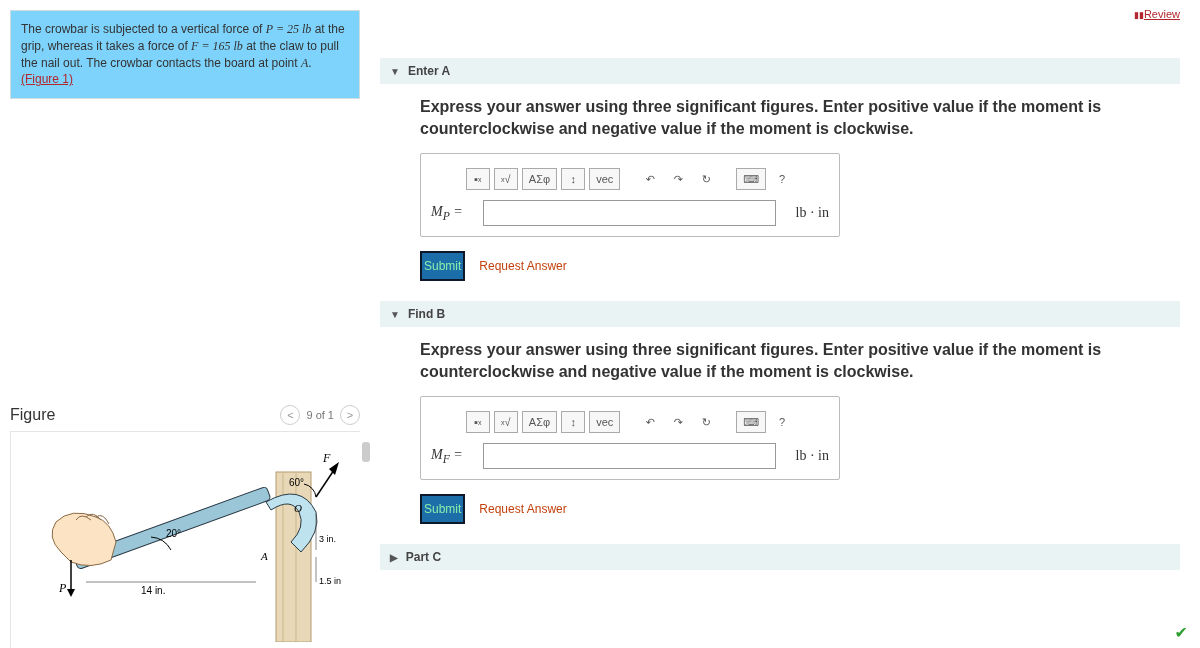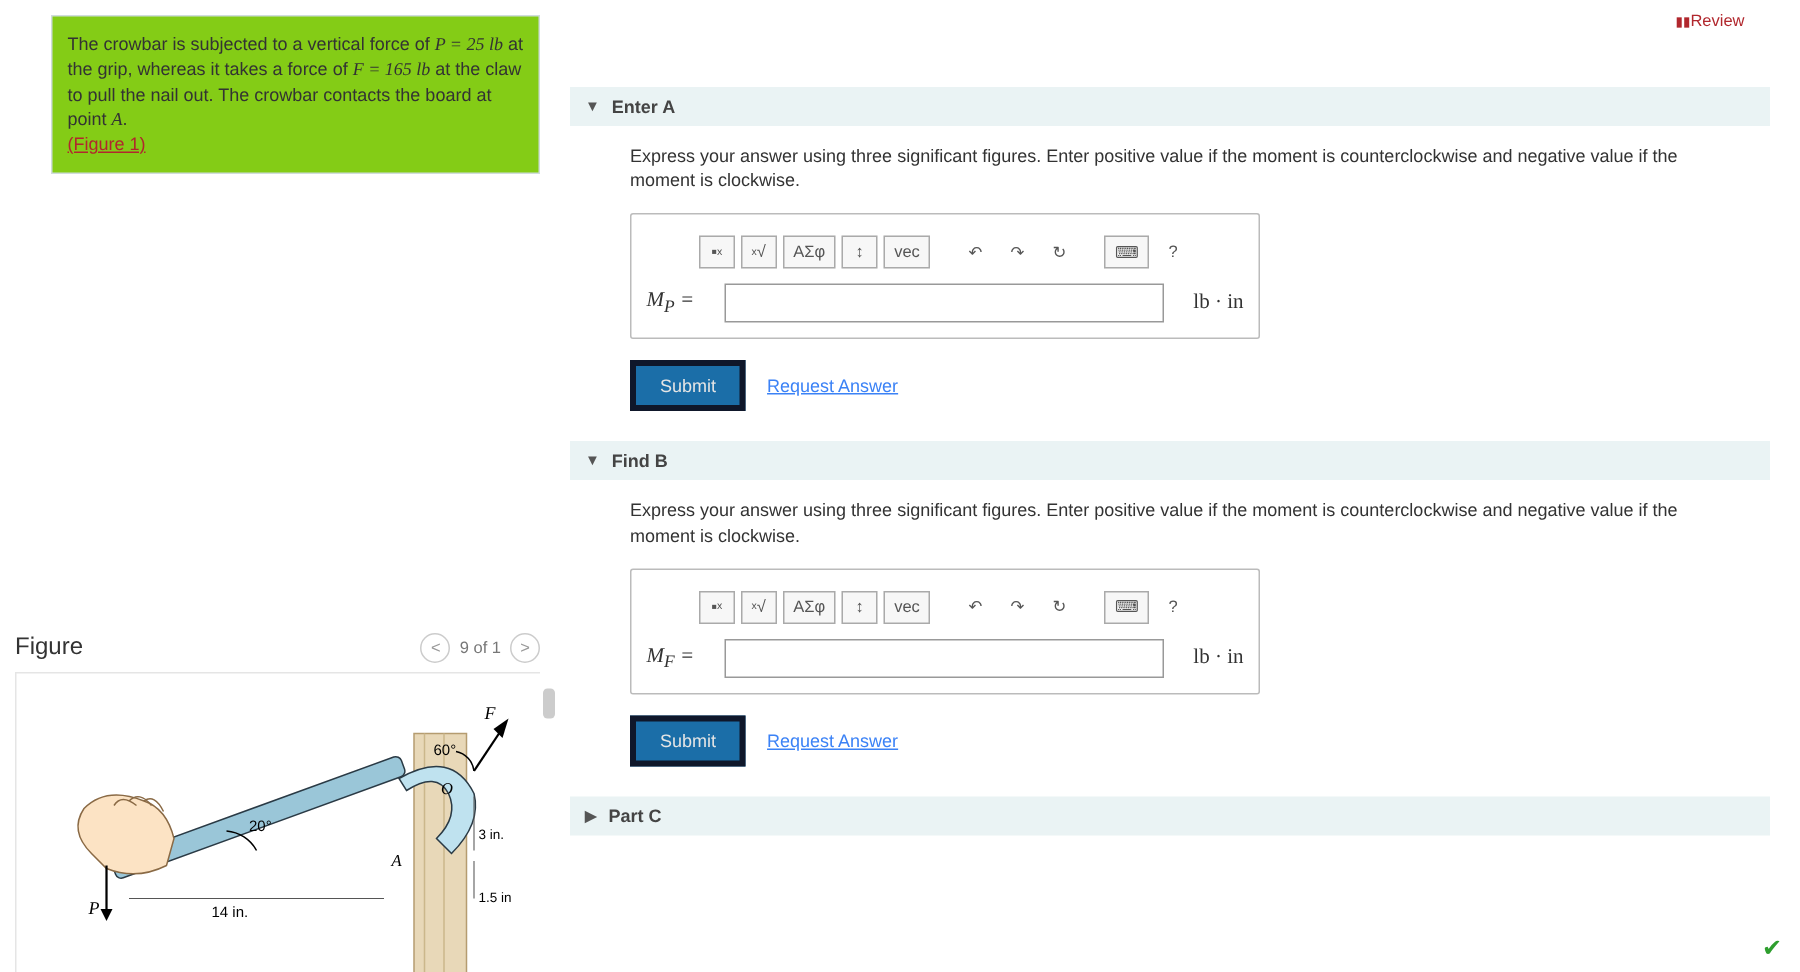--- a/index.html
+++ b/index.html
@@ -1,45 +1,45 @@
 <!DOCTYPE html>
 <html><head>
 <meta charset="utf-8">
 <style>
   * { box-sizing: border-box; margin: 0; padding: 0; }
   body { font-family: Arial, sans-serif; font-size: 12px; color: #333; background: #fff; }
   .container { display: flex; width: 1200px; height: 648px; }
   .left-col { width: 370px; padding: 10px; }
   .right-col { flex: 1; padding: 10px 20px 10px 10px; position: relative; }
-  .review-link { position: absolute; top: 8px; right: 37px; color: #b1272d; font-size: 11px; }
+  .review-link { position: absolute; top: 8px; right: 20px; color: #b1272d; text-decoration: underline; font-size: 11px; }
   .review-link::before { content: "▮▮ "; font-size: 9px; text-decoration: none; display: inline-block; }
-  .problem-box { background: #84cc16; border: 1px solid #d0dcdd; padding: 10px; font-size: 12px; line-height: 1.4; margin-left: 24px; }
+  .problem-box { background: #7dd3fc; border: 1px solid #d0dcdd; padding: 10px; font-size: 12px; line-height: 1.4; }
   .problem-box .italic { font-style: italic; font-family: 'Times New Roman', serif; }
   .figure-link { color: #b1272d; text-decoration: underline; }
   .figure-hdr { display: flex; justify-content: space-between; align-items: center; margin-top: 300px; padding: 6px 0; }
   .figure-hdr .title { font-size: 16px; color: #333; }
   .figure-nav { display: flex; align-items: center; gap: 6px; color: #777; font-size: 11px; }
   .nav-btn { width: 20px; height: 20px; border: 1px solid #ccc; border-radius: 50%; background: #fff; color: #999; display: flex; align-items: center; justify-content: center; font-size: 11px; cursor: pointer; }
   .figure-area { border-left: 1px solid #e5e5e5; border-top: 1px solid #e5e5e5; padding: 10px; height: 220px; position: relative; }
   .part-hdr { background: #eaf3f4; padding: 6px 10px; font-size: 12px; font-weight: bold; color: #444; display: flex; align-items: center; cursor: pointer; }
   .part-hdr .caret { margin-right: 8px; color: #555; font-size: 10px; }
   .part-body { padding: 12px 20px 20px 40px; }
   .prompt { font-size: 12px; margin-bottom: 6px; }
-  .instr { font-size: 12px; font-weight: normal; margin-bottom: 14px; line-height: 1.35; }
+  .instr { font-size: 16px; font-weight: bold; margin-bottom: 14px; line-height: 1.35; }
   .answer-box { border: 1px solid #bbb; border-radius: 2px; padding: 10px; width: 420px; margin-bottom: 14px; }
   .toolbar { display: flex; justify-content: center; align-items: center; gap: 4px; padding: 4px 0 10px 0; }
   .tb-btn { border: 1px solid #aaa; background: #f7f7f7; padding: 3px 6px; font-size: 11px; color: #555; cursor: pointer; display: flex; align-items: center; min-width: 24px; height: 22px; justify-content: center; }
   .tb-btn.plain { border: none; background: transparent; }
   .ans-row { display: flex; align-items: center; gap: 20px; }
   .ans-label { font-style: italic; font-family: 'Times New Roman', serif; font-size: 14px; }
   .ans-input { flex: 1; height: 26px; border: 1px solid #999; padding: 2px 4px; font-size: 13px; }
   .ans-unit { font-family: 'Times New Roman', serif; font-size: 14px; white-space: nowrap; }
   .action-row { display: flex; align-items: center; gap: 14px; }
-  .submit-btn { background: #1b6ea8; color: #e5e5e5; border: 4px solid #0f172a; padding: 6px 16px; font-size: 12px; cursor: pointer; }
-  .req-link { color: #3b82f6; text-decoration: underline; font-size: 12px; }
+  .submit-btn { background: #1b6ea8; color: #86efac; border: 2px solid #0f172a; padding: 6px 2px; font-size: 12px; cursor: pointer; }
+  .req-link { color: #c2410c; font-size: 12px; }
   .svg-container { width: 320px; height: 200px; }
   .check-icon { position: absolute; bottom: 6px; right: 12px; color: #2e9e2e; font-size: 16px; }
   .scrollbar-stub { position:absolute; top:10px; right:-10px; width:8px; height:20px; background:#ccc; border-radius:3px; }
 </style>
 </head>
 <body>
 
 <div class="container">
 
   <div class="left-col">

